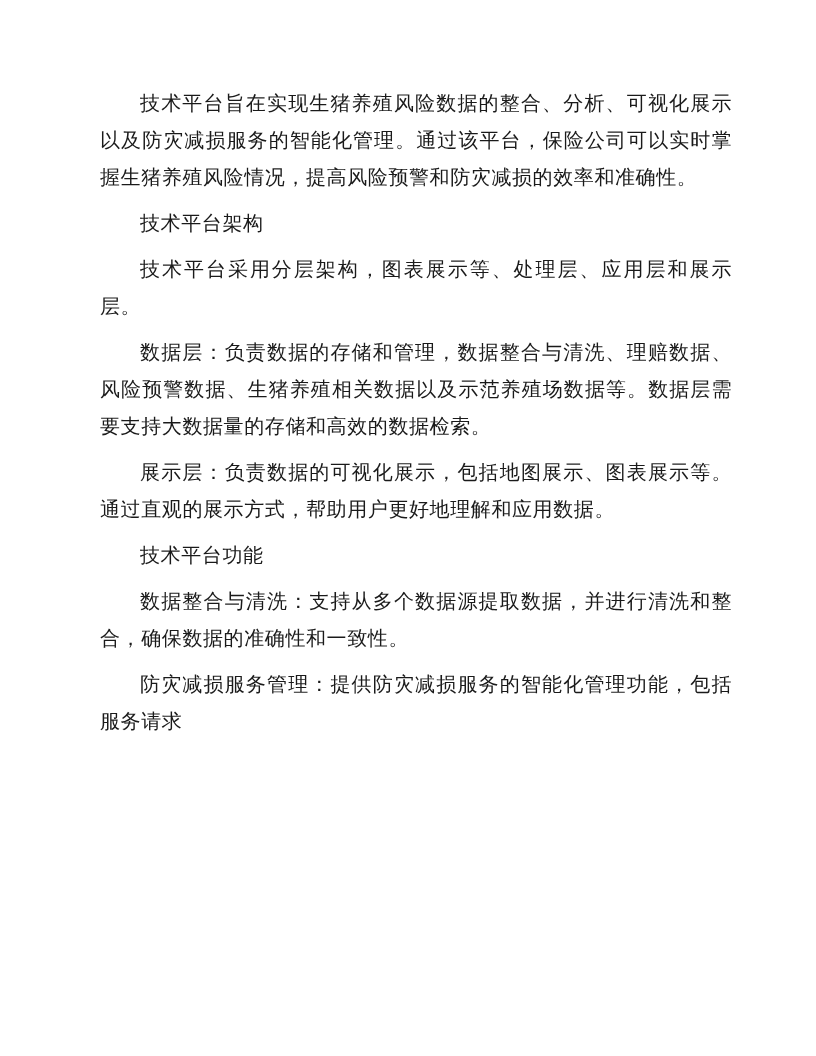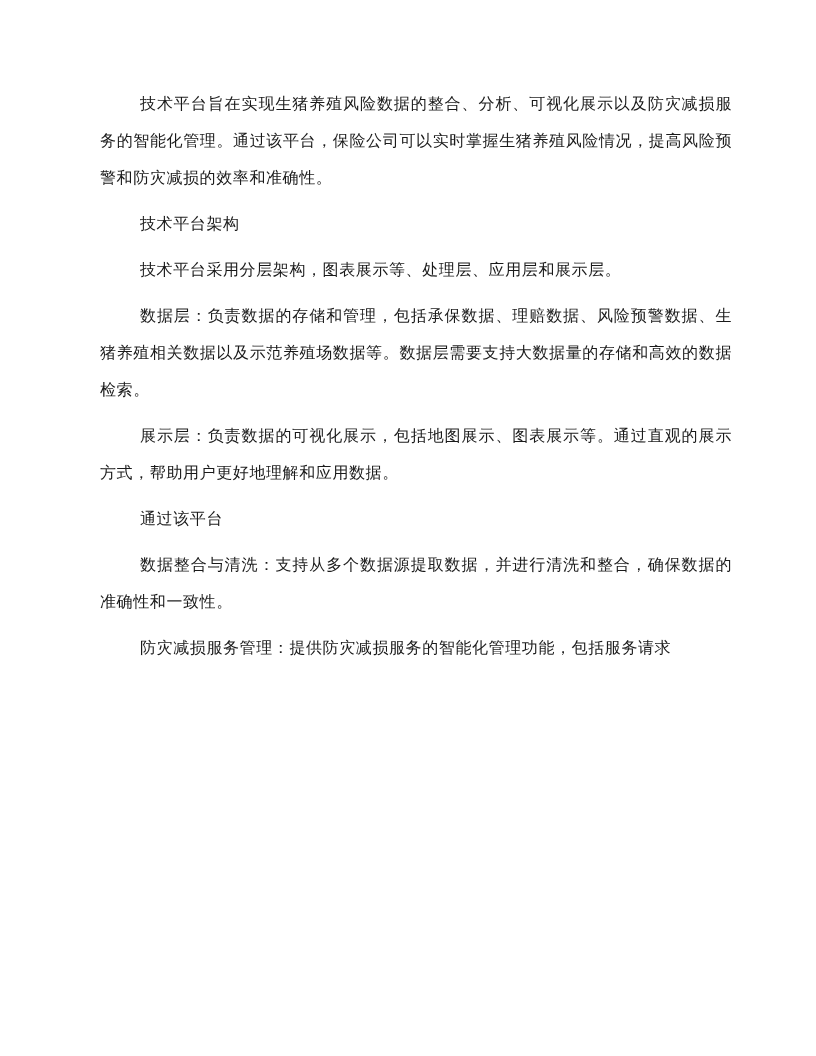--- a/index.html
+++ b/index.html
@@ -16,37 +16,37 @@
       color: #1a1a1a;
     }
     .page {
       position: absolute;
       left: 100px;
       top: 85px;
       width: 632px;
     }
     .para {
       margin: 0 0 9px 0;
-      font-size: 16px;
+      font-size: 20px;
       line-height: 37px;
       text-indent: 40px;
       text-align: justify;
       text-align-last: left;
       letter-spacing: 0.6px;
       word-break: break-all;
     }
     .para.heading {
       font-weight: normal;
     }
   </style>
 </head>
 <body>
 
 <div class="page">
   <p class="para">技术平台旨在实现生猪养殖风险数据的整合、分析、可视化展示以及防灾减损服务的智能化管理。通过该平台，保险公司可以实时掌握生猪养殖风险情况，提高风险预警和防灾减损的效率和准确性。</p>
   <p class="para heading">技术平台架构</p>
   <p class="para">技术平台采用分层架构，图表展示等、处理层、应用层和展示层。</p>
-  <p class="para">数据层：负责数据的存储和管理，包括承保数据、理赔数据、风险预警数据、生猪养殖相关数据以及示范养殖场数据等。数据层需要支持大数据量的存储和高效的数据检索。</p>
+  <p class="para">数据层：负责数据的存储和管理，数据整合与清洗、理赔数据、风险预警数据、生猪养殖相关数据以及示范养殖场数据等。数据层需要支持大数据量的存储和高效的数据检索。</p>
   <p class="para">展示层：负责数据的可视化展示，包括地图展示、图表展示等。通过直观的展示方式，帮助用户更好地理解和应用数据。</p>
-  <p class="para heading">通过该平台</p>
+  <p class="para heading">技术平台功能</p>
   <p class="para">数据整合与清洗：支持从多个数据源提取数据，并进行清洗和整合，确保数据的准确性和一致性。</p>
   <p class="para">防灾减损服务管理：提供防灾减损服务的智能化管理功能，包括服务请求</p>
 </div>
 
 </body></html>

